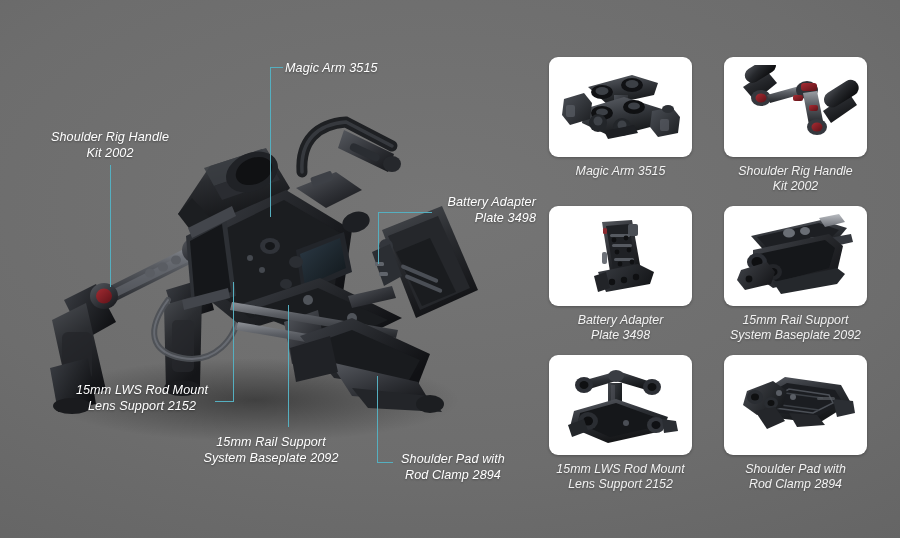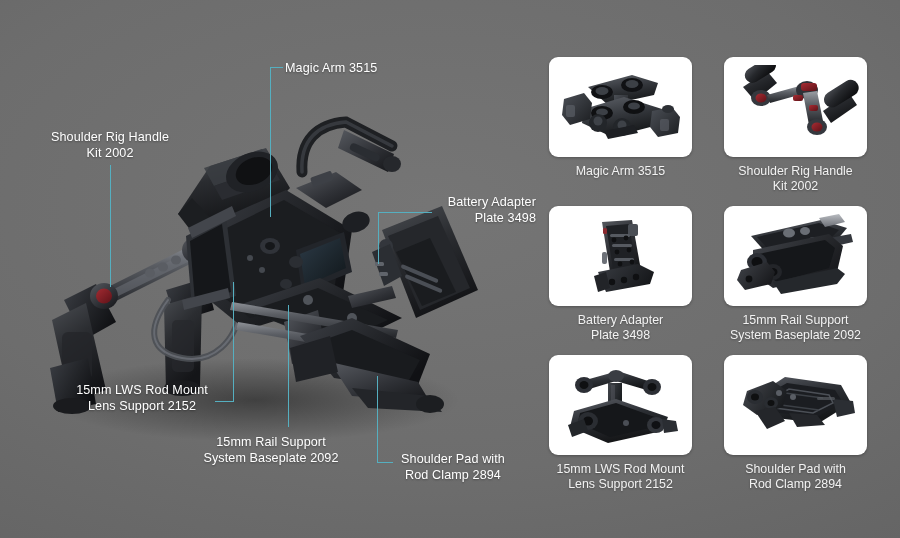--- a/index.html
+++ b/index.html
@@ -12,20 +12,21 @@
     overflow: hidden;
     font-family: "Liberation Sans", sans-serif;
     background: #6b6b6b;
   }
   #stage {
     position: relative;
     width: 900px;
     height: 538px;
     background: radial-gradient(ellipse 120% 110% at 48% 38%, #757575 0%, #6d6d6d 45%, #636363 78%, #5c5c5c 100%);
     overflow: hidden;
+    font-style: italic;
   }
 
   
   .callout-label {
     position: absolute;
     color: #ffffff;
     font-size: 12.6px;
     line-height: 15.5px;
     letter-spacing: 0.1px;
     white-space: pre-line;

